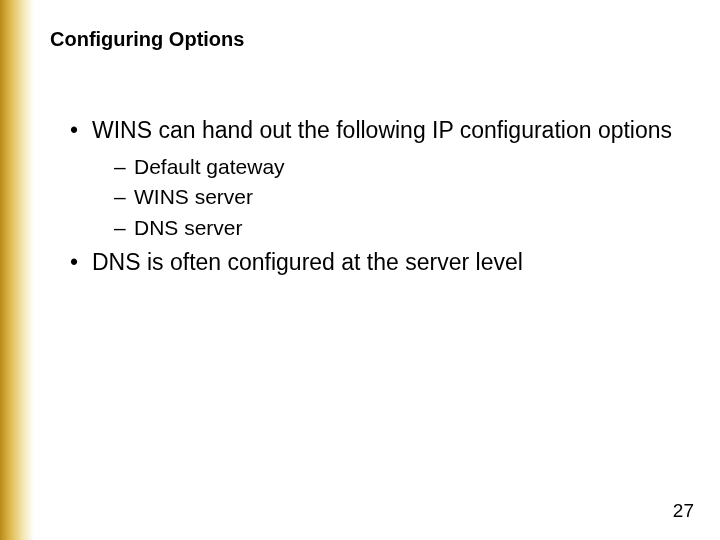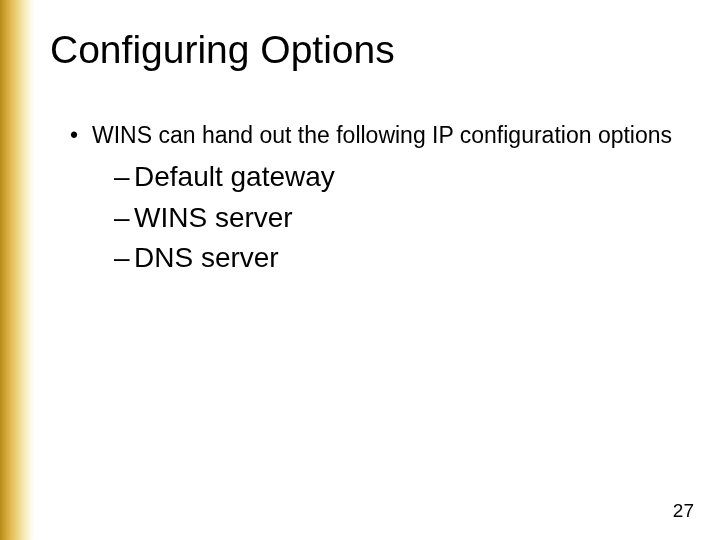--- a/index.html
+++ b/index.html
@@ -23,24 +23,24 @@
       #ffffff 100%);
   }
   .content {
     position: absolute;
     left: 50px;
     top: 28px;
     right: 30px;
     bottom: 20px;
   }
   .title {
-    font-size: 39px;
-    font-weight: normal;
+    font-size: 20px;
+    font-weight: bold;
     color: #000;
-    margin-bottom: 48px;
+    margin-bottom: 64px;
   }
   ul.level1 {
     list-style: none;
     padding-left: 20px;
   }
   ul.level1 > li {
     position: relative;
     padding-left: 22px;
     font-size: 23px;
     line-height: 1.35;
@@ -55,21 +55,21 @@
     font-size: 23px;
   }
   ul.level2 {
     list-style: none;
     padding-left: 22px;
     margin-top: 6px;
   }
   ul.level2 > li {
     position: relative;
     padding-left: 20px;
-    font-size: 28px;
+    font-size: 21px;
     line-height: 1.45;
     color: #000;
   }
   ul.level2 > li::before {
     content: "–";
     position: absolute;
     left: 0;
     top: 0;
   }
   .page-number {
@@ -97,16 +97,19 @@
           <span>Default gateway</span>
         </li>
         <li>
           <span>WINS server</span>
         </li>
         <li>
           <span>DNS server</span>
         </li>
       </ul>
     </li>
+    <li>
+      <span>DNS is often configured at the server level</span>
+    </li>
   </ul>
 </div>
 
 <div class="page-number">27</div>
 
 </body></html>

